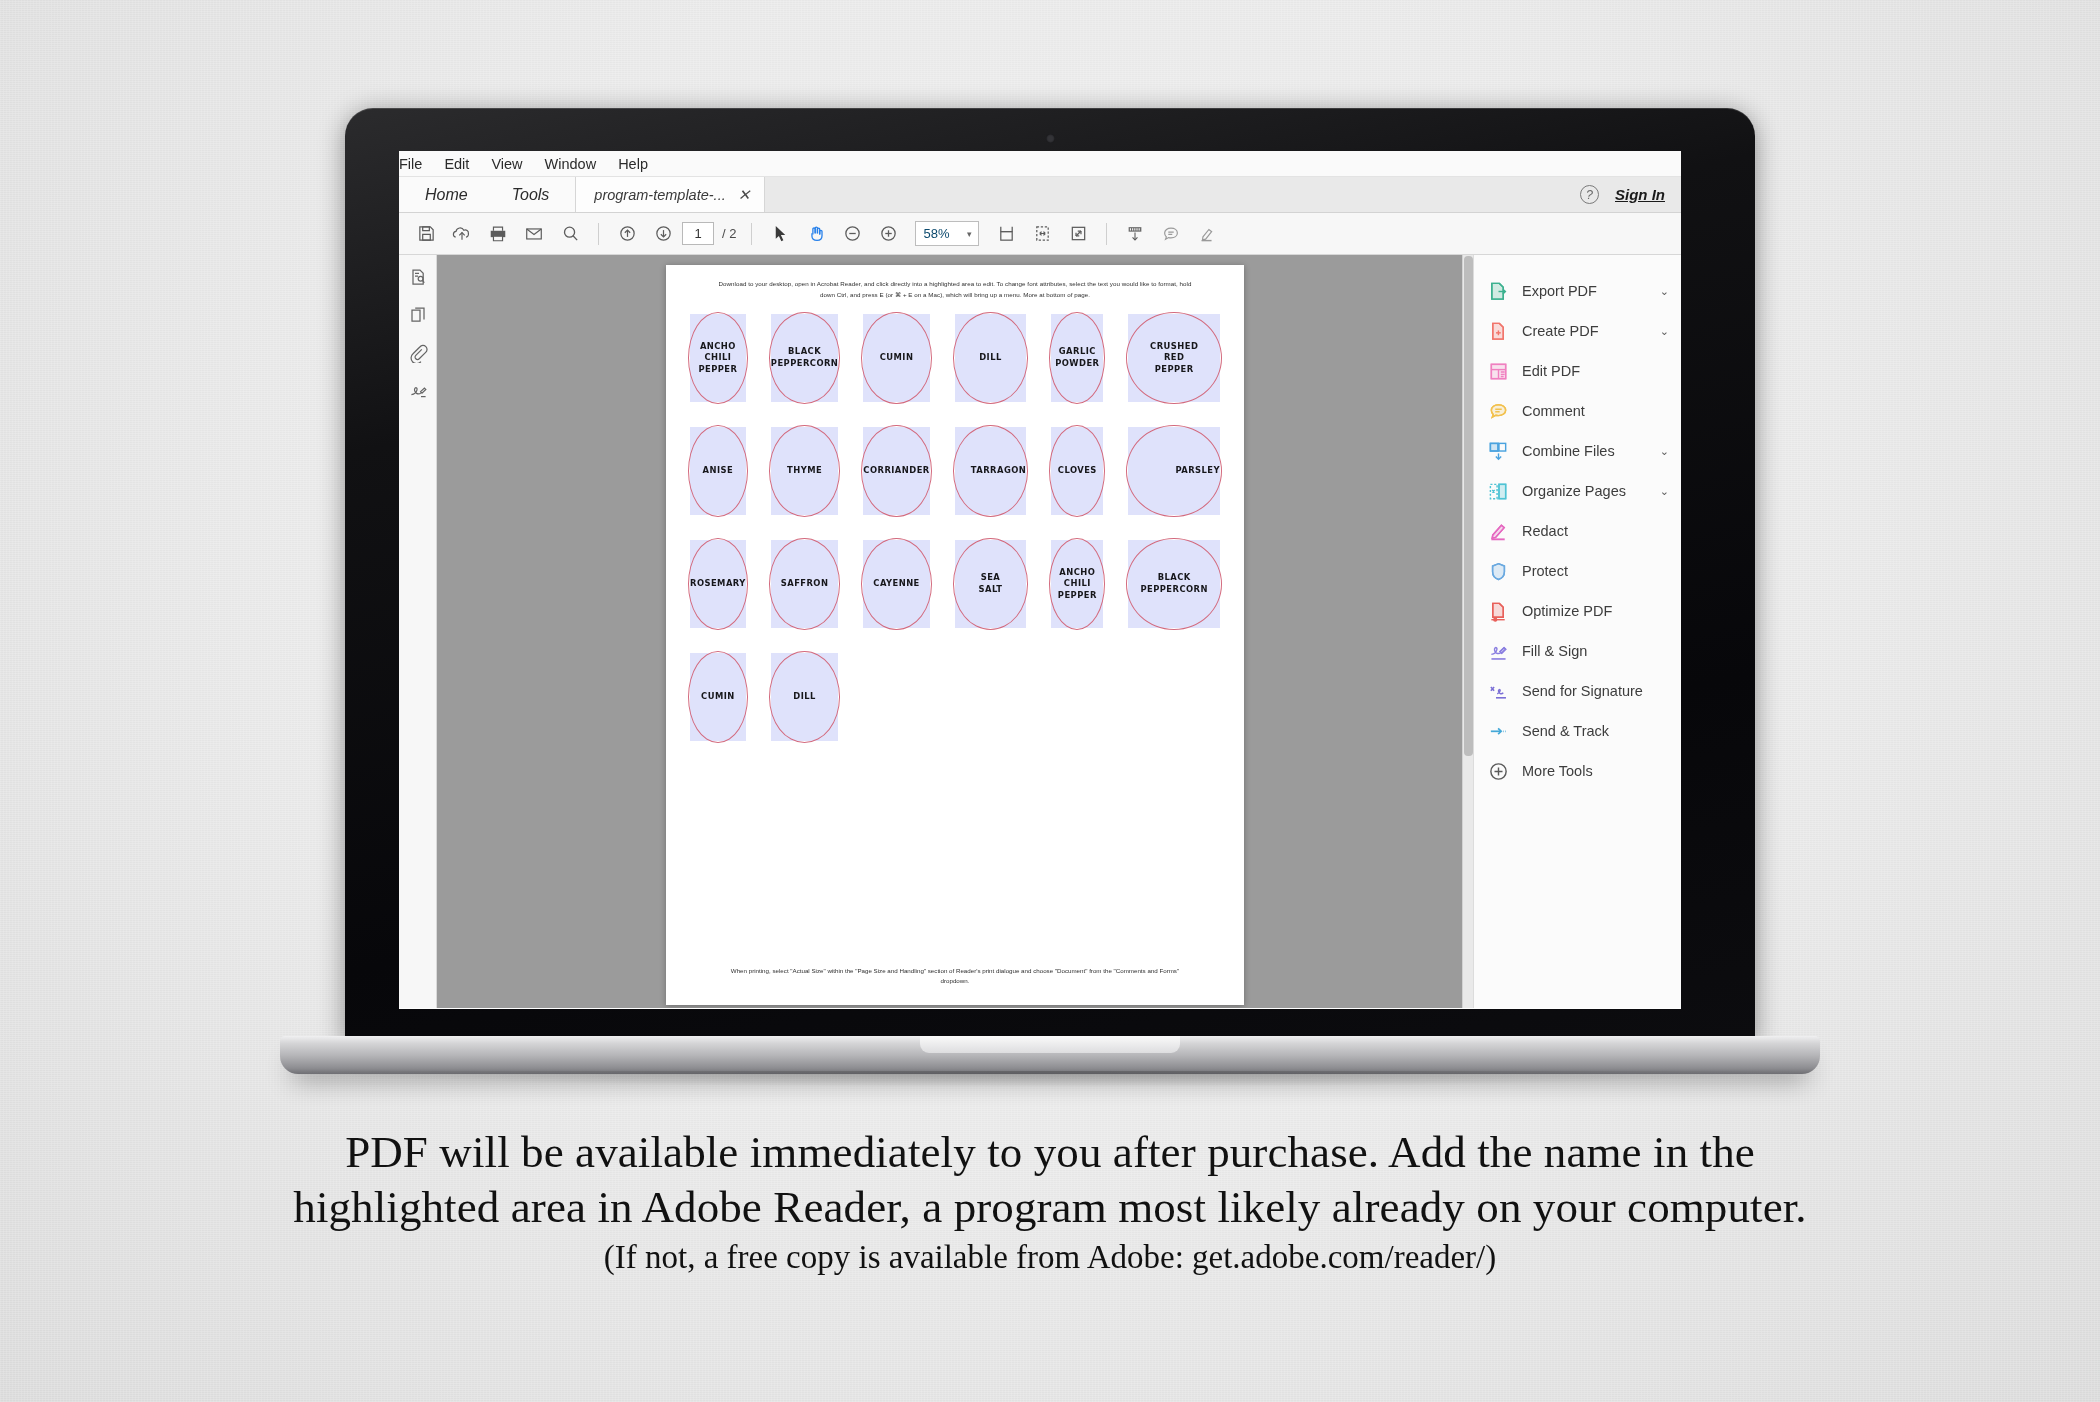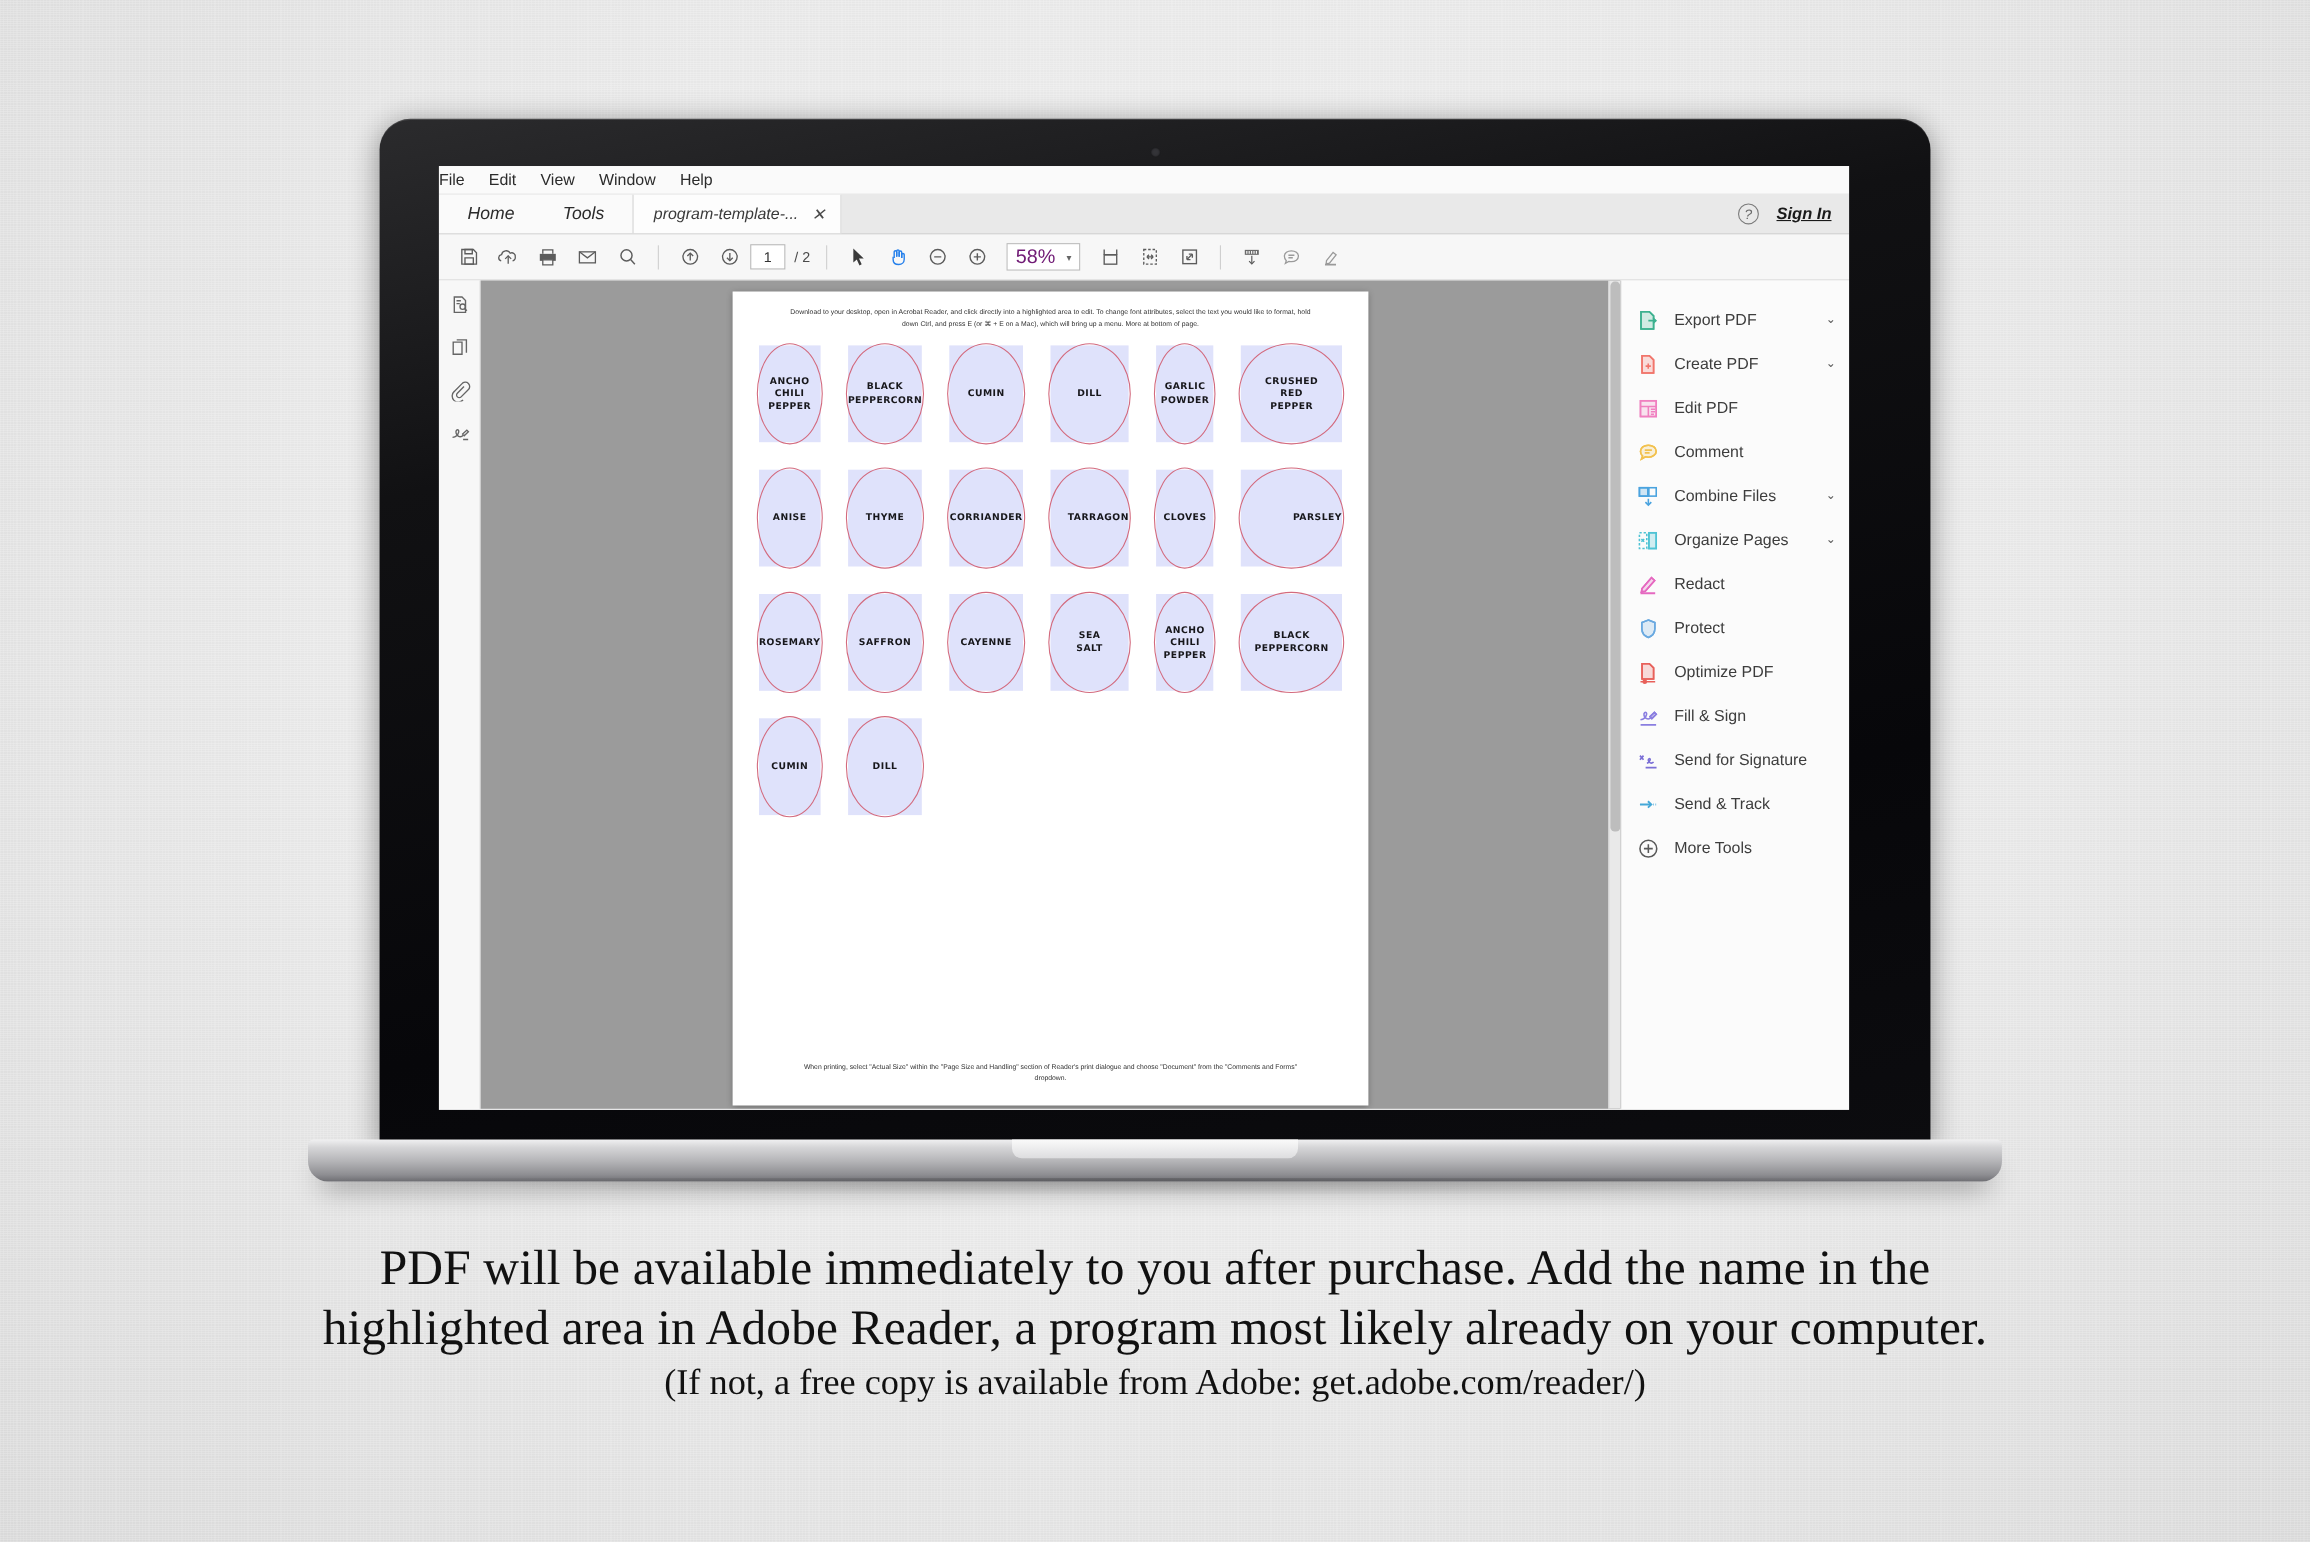--- a/index.html
+++ b/index.html
@@ -195,21 +195,21 @@
     height: 25px;
     min-width: 64px;
     border: 1px solid #bdbdbd;
     background: #fff;
     display: flex; align-items: center;
     justify-content: space-between;
     padding: 0 7px;
     margin: 0 8px;
     gap: 10px;
   }
-  .zoombox .zv { font-size: 18px; color: #701a75; }
+  .zoombox .zv { font-size: 13px; color: #0c4a6e; }
   .zoombox .car { font-size: 9px; color: #666; }
 
   
   .viewer {
     display: flex;
     height: 753px;
   }
   .leftrail {
     width: 38px;
     background: #f7f7f7;

